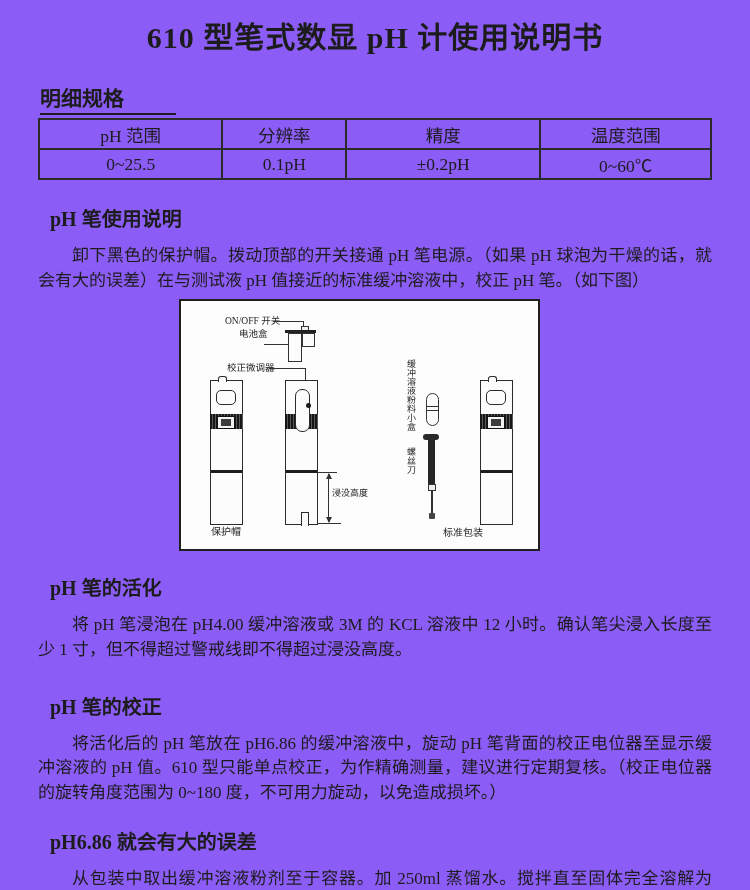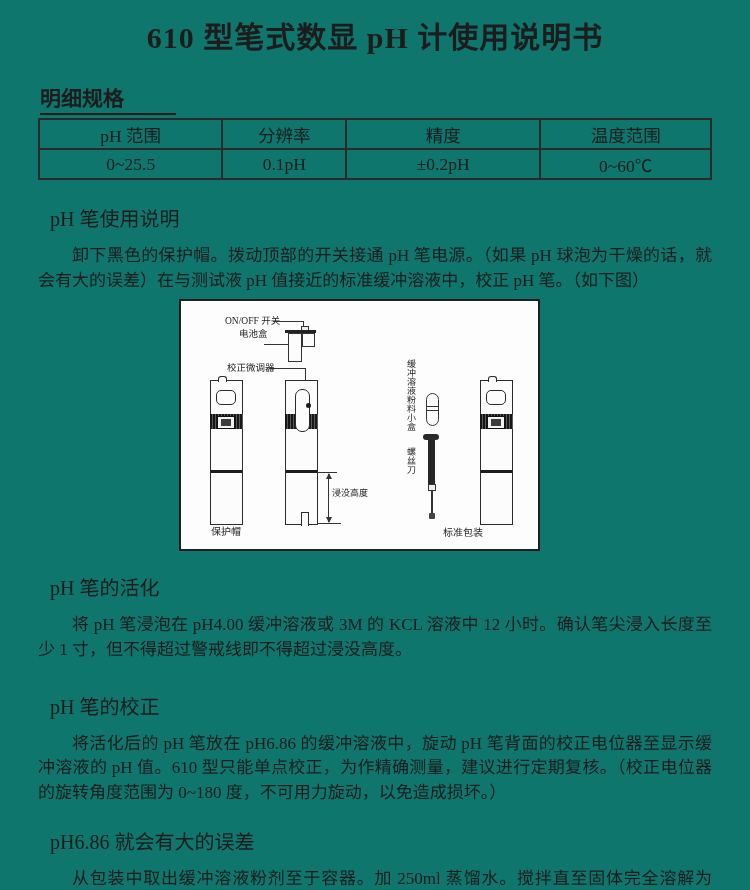--- a/index.html
+++ b/index.html
@@ -1,20 +1,20 @@
 <!DOCTYPE html>
 <html lang="zh-CN"><head>
 <meta charset="utf-8">
 <style>
   html,body{margin:0;padding:0;}
   .page{
     position:relative;
     width:750px;height:890px;
     box-sizing:border-box;
-    background:#0f766e;
+    background:#8b5cf6;
     color:#1c1c1c;
     font-family:"Liberation Serif", serif;
     padding:0 38px;
     overflow:hidden;
   }
   .doc-title{
     margin:0;padding-top:13px;
     text-align:center;
     font-size:30px;font-weight:bold;
     letter-spacing:1px;
@@ -36,21 +36,21 @@
   }
   table.spec td{
     border:2px solid #2a2a2a;
     text-align:center;
     height:26px;
     padding:1px 0;
     margin-top:48px;
   }
   .sec-heading{
     margin:0 0 0 12px;
-    font-size:20px;font-weight:normal;
+    font-size:20px;font-weight:bold;
   }
   .para{
     margin:12px 0 0 0;
     font-size:17px;
     line-height:1.45;
     text-align:justify;
     text-indent:2em;
   }
   
   .figure{

